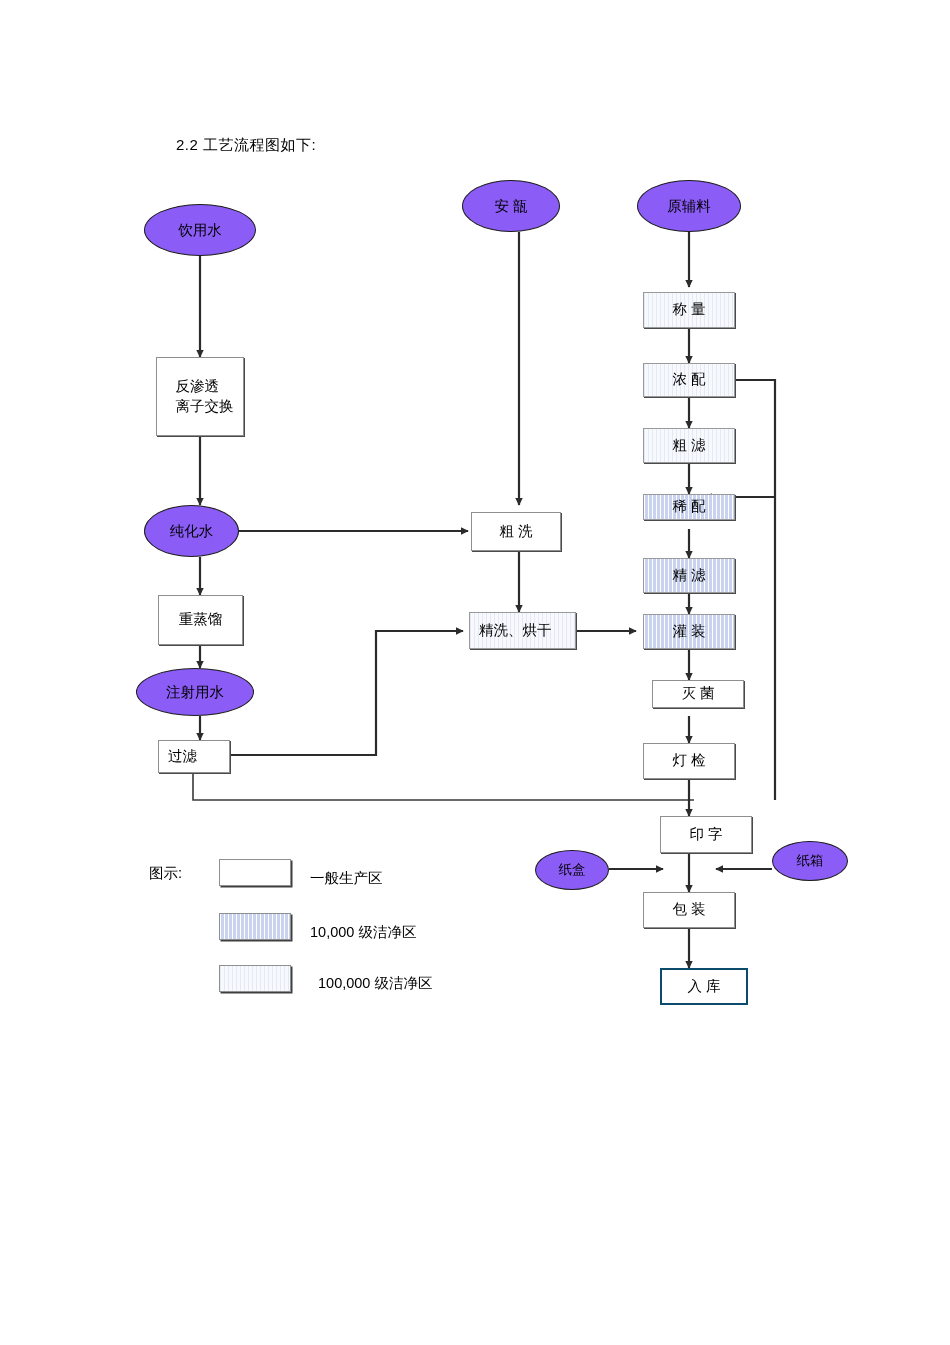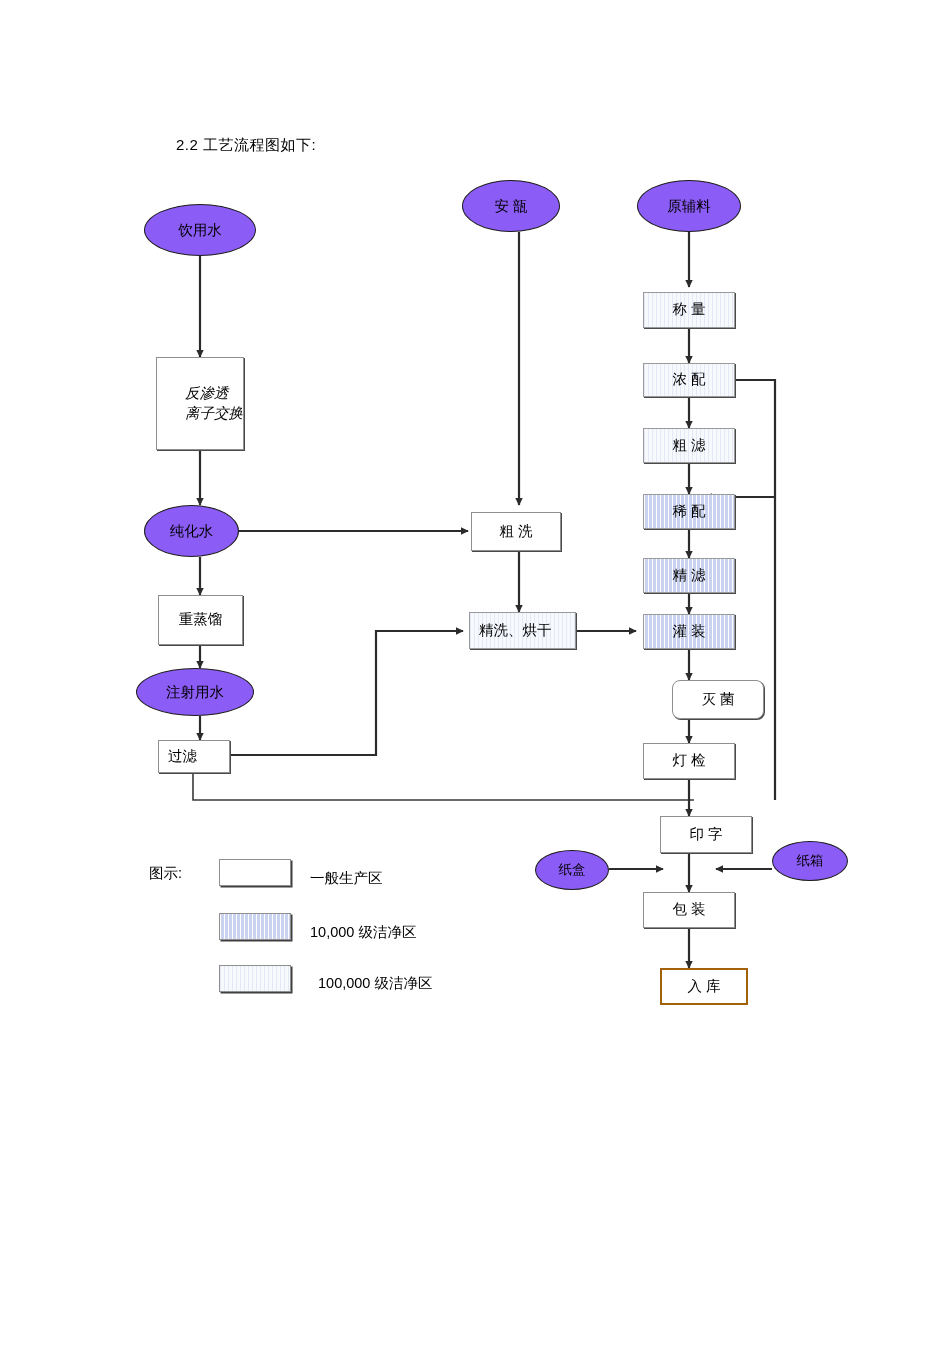--- a/index.html
+++ b/index.html
@@ -10,21 +10,21 @@
 
   .title{position:absolute;left:176px;top:136px;font-size:15px;letter-spacing:.5px;white-space:nowrap;}
 
   
   .node{position:absolute;box-sizing:border-box;display:flex;align-items:center;
         justify-content:center;text-align:center;font-size:14.5px;line-height:1.35;
         white-space:pre-line;}
 
   .box{border:1px solid #9a9a9a;box-shadow:1px 1px 0 0 #4a4a4a;background:#fff;}
   .box.plain{border:1px solid #8f8f8f;align-items:center;}
-  .box.thick{border:2px solid #a16207;box-shadow:none;text-align:center;}
+  .box.thick{border:2px solid #0c4a6e;box-shadow:none;text-align:center;}
 
   
   .fill-100k{
     background-color:#eef1fa;
     background-image:repeating-linear-gradient(90deg,#e4e9f7 0 1px,#f7f9fd 1px 4px),
                      repeating-linear-gradient(0deg,#e8ecf8 0 1px,rgba(255,255,255,0) 1px 5px);
   }
   .fill-10k{
     background-color:#c9d3f0;
     background-image:repeating-linear-gradient(90deg,#ffffff 0 1px,rgba(255,255,255,0) 1px 4px);
@@ -110,21 +110,21 @@
 
     <path class="ln" d="M609,869 L663,869" marker-end="url(#ah)"></path>
 
     <path class="ln" d="M772,869 L716,869" marker-end="url(#ah)"></path>
   </svg>
 
   <div class="ellipse" style="left:144px;top:204px;width:112px;height:52px;">
     <span>饮用水</span>
   </div>
 
-  <div class="node box plain lft" style="left:156px;top:357px;width:88px;height:93px;flex-direction:column;align-items:flex-end;justify-content:center;font-style:italic;">
+  <div class="node box plain lft" style="left:156px;top:357px;width:88px;height:79px;flex-direction:column;align-items:center;justify-content:center;">
     <span style="white-space:pre-line;">反渗透
 离子交换</span>
   </div>
 
   <div class="ellipse" style="left:144px;top:505px;width:95px;height:52px;">
     <span>纯化水</span>
   </div>
 
   <div class="node box plain" style="left:158px;top:595px;width:85px;height:50px;">
     <span>重蒸馏</span>
@@ -159,33 +159,33 @@
   </div>
 
   <div class="node box fill-100k" style="left:643px;top:363px;width:92px;height:34px;">
     <span>浓  配</span>
   </div>
 
   <div class="node box fill-100k" style="left:643px;top:428px;width:92px;height:35px;">
     <span>粗  滤</span>
   </div>
 
-  <div class="node box fill-10k" style="left:643px;top:494px;width:92px;height:35px;">
+  <div class="node box fill-10k" style="left:643px;top:494px;width:92px;height:26px;">
     <span>稀  配</span>
   </div>
 
   <div class="node box fill-10k" style="left:643px;top:558px;width:92px;height:35px;">
     <span>精  滤</span>
   </div>
 
   <div class="node box fill-10k" style="left:643px;top:614px;width:92px;height:35px;">
     <span>灌  装</span>
   </div>
 
-  <div class="node box plain" style="left:672px;top:680px;width:92px;height:39px;border-radius:8px;">
+  <div class="node box plain" style="left:652px;top:680px;width:92px;height:28px;">
     <span>灭  菌</span>
   </div>
 
   <div class="node box plain" style="left:643px;top:743px;width:92px;height:36px;">
     <span>灯  检</span>
   </div>
 
   <div class="node box plain" style="left:643px;top:816px;width:92px;height:37px;margin-left:17px;">
     <span>印  字</span>
   </div>

